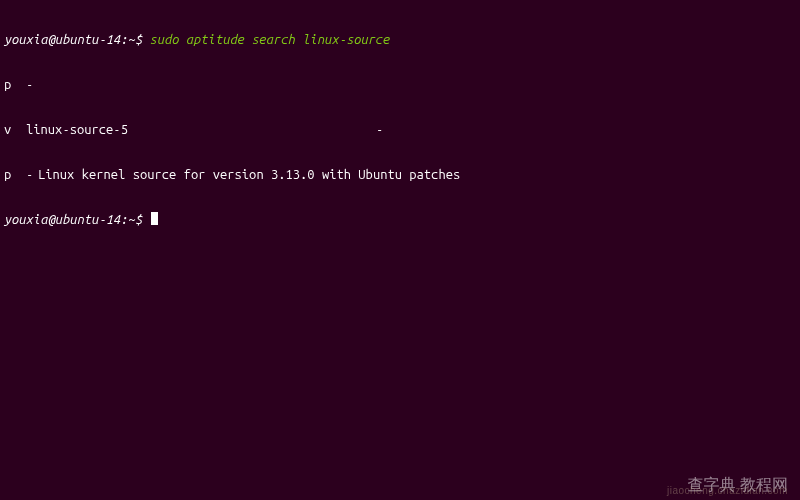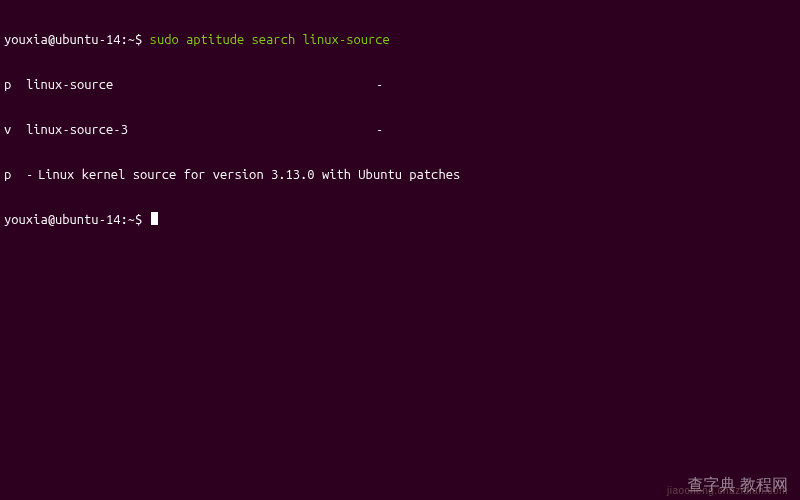--- a/index.html
+++ b/index.html
@@ -34,20 +34,21 @@
     .cursor {
       display: inline-block;
       width: 7px;
       height: 13px;
       background-color: #ffffff;
       vertical-align: text-bottom;
       margin-left: 1px;
     }
     .line {
       display: flex;
+      font-style: italic;
     }
     .result-row {
       display: flex;
     }
     .col-status {
       width: 22px;
       flex-shrink: 0;
     }
     .col-package {
       width: 350px;
@@ -80,24 +81,24 @@
     }
   </style>
 </head>
 <body>
 
 <div class="terminal">
   <div class="line">
     <span class="prompt-user">youxia@ubuntu-14</span><span>:</span><span class="prompt-user">~</span><span class="prompt-symbol">$</span><span> </span><span class="command">sudo aptitude search linux-source</span>
   </div>
   <div class="result-row">
-    <span class="col-status">p</span><span class="col-package">linux-source</span><span class="col-sep">-</span>
+    <span class="col-status">p</span><span class="col-sep">-</span>
   </div>
   <div class="result-row">
-    <span class="col-status">v</span><span class="col-package">linux-source-3</span><span class="col-sep">-</span><span class="col-desc"></span>
+    <span class="col-status">v</span><span class="col-package">linux-source-5</span><span class="col-sep">-</span><span class="col-desc"></span>
   </div>
   <div class="result-row">
     <span class="col-status">p</span><span class="col-sep">-</span><span class="col-desc">Linux kernel source for version 3.13.0 with Ubuntu patches</span>
   </div>
   <div class="line">
     <span class="prompt-user">youxia@ubuntu-14</span><span>:</span><span class="prompt-user">~</span><span class="prompt-symbol">$</span><span> </span><span class="cursor"></span>
   </div>
 </div>
 
 <div class="watermark">查字典 教程网</div>

